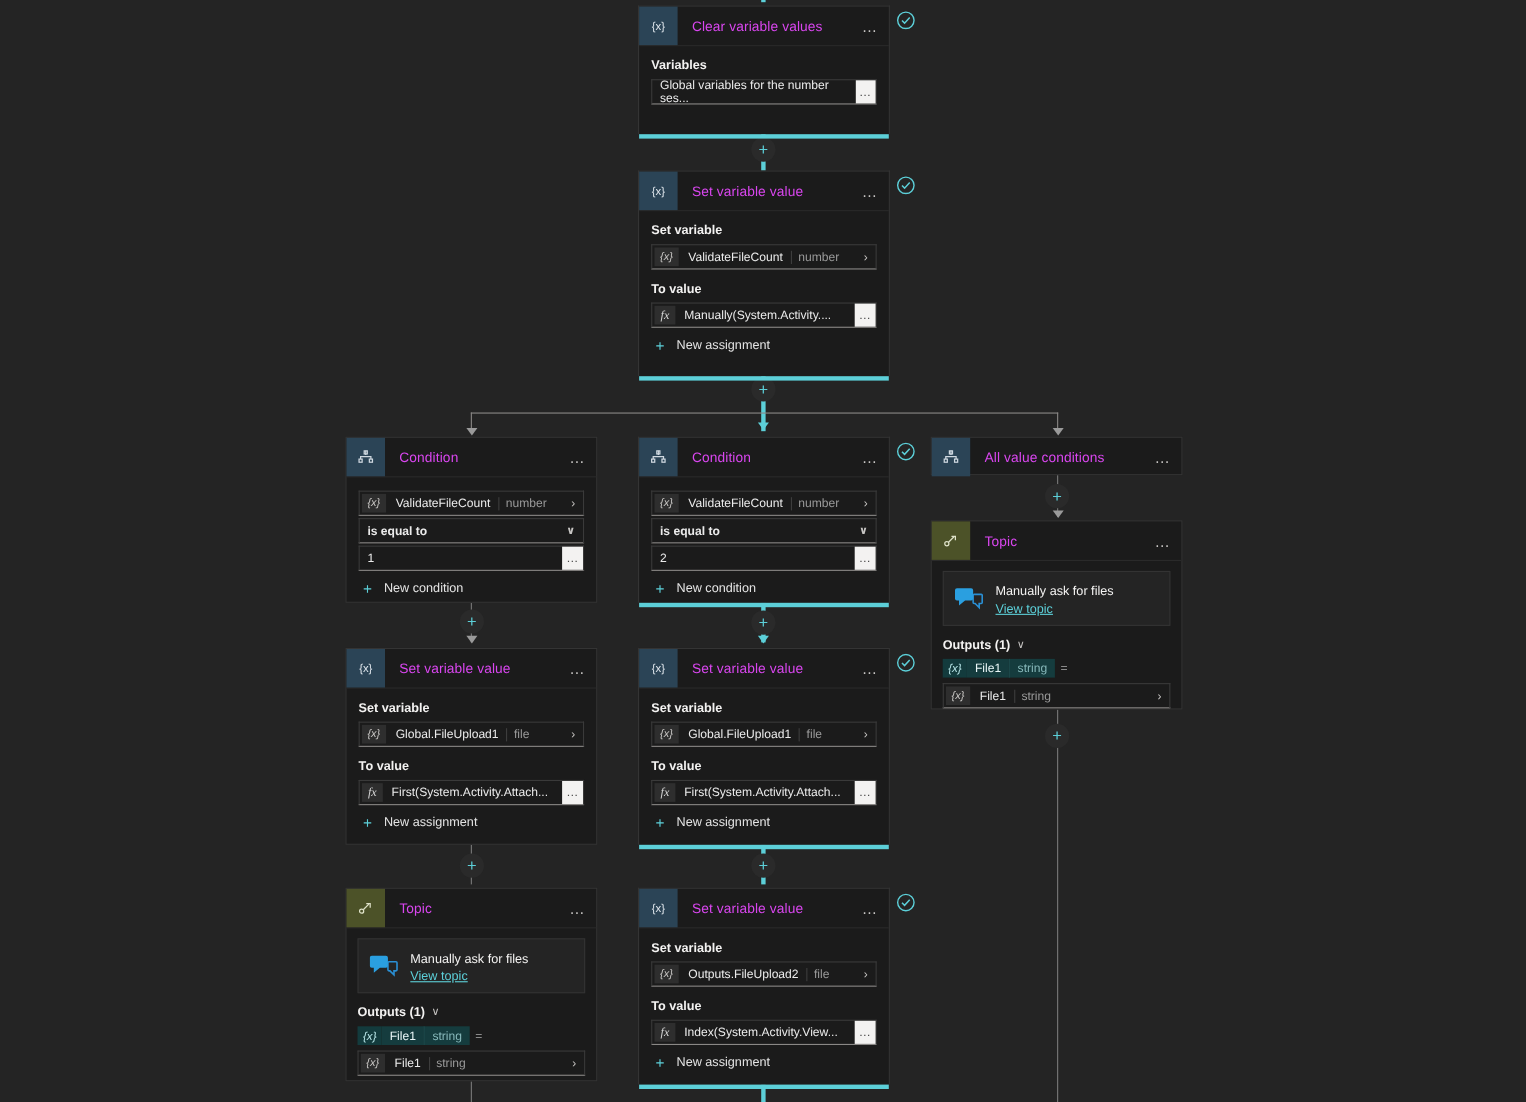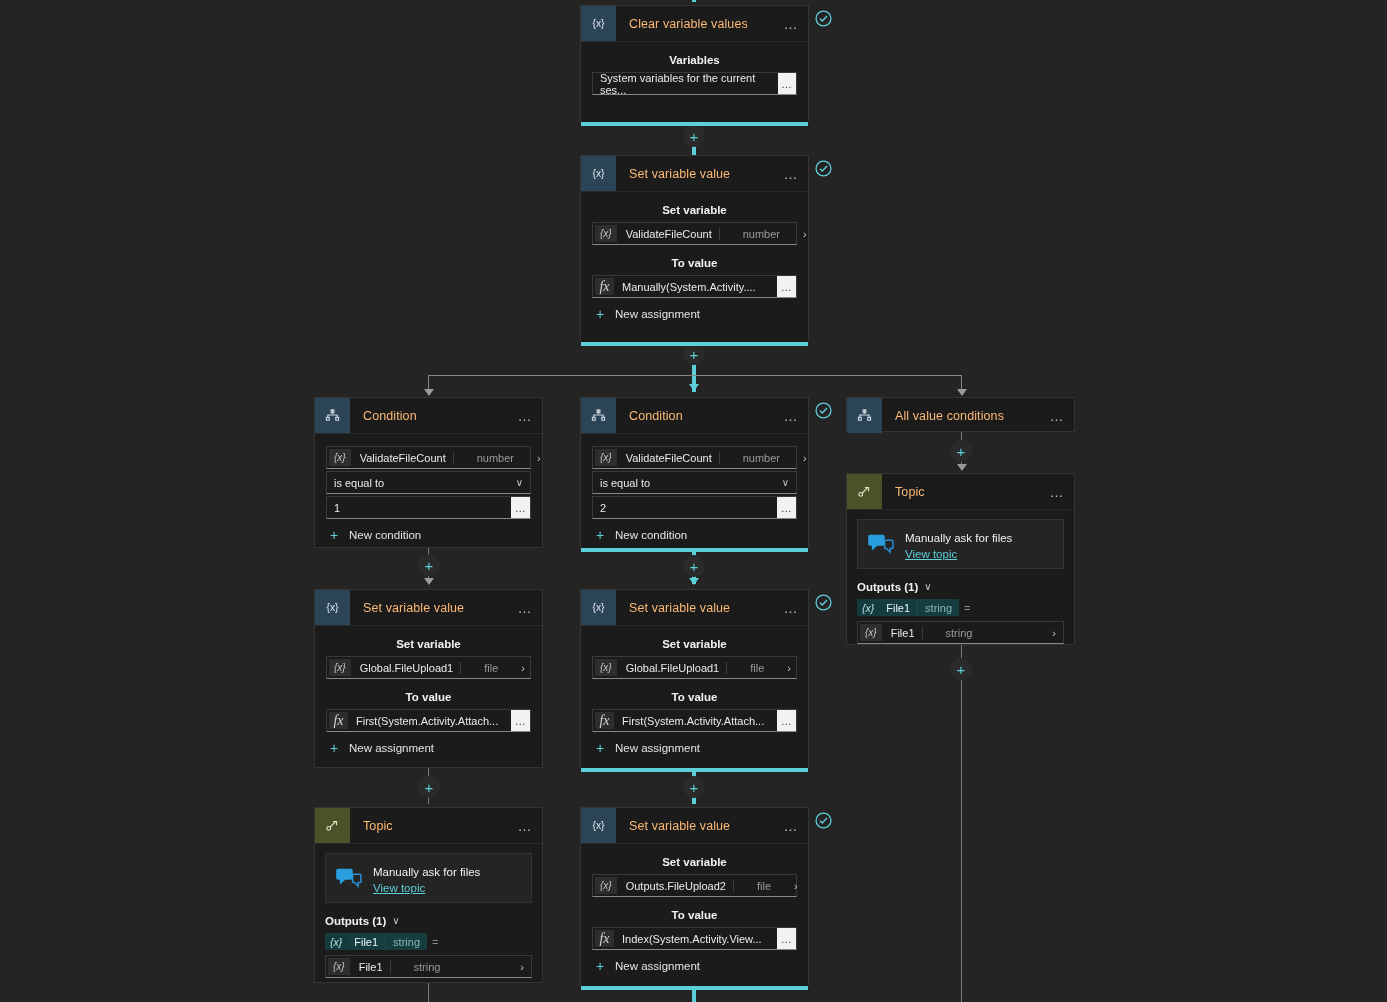--- a/index.html
+++ b/index.html
@@ -29,54 +29,54 @@
     display:flex;align-items:center;height:35px;position:relative;
     border-bottom:1px solid #2a2a2a;
   }
   .nicon{
     width:35px;height:35px;flex:0 0 35px;
     display:flex;align-items:center;justify-content:center;
   }
   .nicon.blue{background:#2b4456;}
   .nicon.olive{background:#4c5228;}
   .ntitle{
-    font-size:12.5px;color:#fdba74;margin-left:13px;letter-spacing:.1px;
+    font-size:12.5px;color:#d946ef;margin-left:13px;letter-spacing:.1px;
     white-space:nowrap;overflow:hidden;text-overflow:ellipsis;flex:1;
   }
   .ndots{
     width:26px;text-align:center;color:#c8c6c4;font-size:14px;
     letter-spacing:1px;margin-right:4px;user-select:none;
   }
   .nbody{padding:10px 11px 11px 11px;}
-  .flabel{font-size:11.5px;color:#f3f2f1;margin:2px 0 6px 0;font-weight:600;text-align:center;}
+  .flabel{font-size:11.5px;color:#f3f2f1;margin:2px 0 6px 0;font-weight:600;}
 
   
   .pill{
     display:flex;align-items:center;height:21px;
     background:#1b1b1b;border-bottom:1px solid #8a8886;
     border-top:1px solid #3a3a3a;border-left:1px solid #3a3a3a;border-right:1px solid #3a3a3a;
     box-sizing:border-box;height:23px;
   }
   .pill .tok{
     display:flex;align-items:center;background:#2e2e2e;height:17px;margin:2px;padding:0 5px;
     font-size:10.5px;color:#d6d6d6;
   }
   .pill .tok .brace{font-size:10px;color:#c8c6c4;font-style:italic;}
   .pill .vname{font-size:11px;color:#ebebeb;padding:0 7px;}
-  .pill .vtype{font-size:11px;color:#9a9a9a;border-left:1px solid #3d3d3d;padding:0 23px;}
+  .pill .vtype{font-size:11px;color:#9a9a9a;border-left:1px solid #3d3d3d;padding:0 6px;}
   .pill .chev{margin-left:auto;color:#c8c6c4;font-size:11px;padding-right:7px;}
 
   
   .fx{
     display:flex;align-items:center;height:23px;box-sizing:border-box;
     border:1px solid #3a3a3a;border-bottom:1px solid #8a8886;background:#1b1b1b;
   }
   .fx .fxic{
     width:19px;height:17px;margin:2px;background:#2e2e2e;display:flex;align-items:center;
-    justify-content:center;font-style:italic;font-size:14px;color:#d6d6d6;
+    justify-content:center;font-style:italic;font-size:11px;color:#d6d6d6;
     font-family:"Liberation Serif",serif;
   }
   .fx .fxtxt{font-size:11px;color:#ebebeb;padding-left:6px;white-space:nowrap;overflow:hidden;}
   .fx .fxbtn{
     margin-left:auto;width:19px;height:21px;background:#f3f2f1;color:#444;
     display:flex;align-items:center;justify-content:center;font-size:11px;letter-spacing:.5px;
   }
 
   
   .tfield{
@@ -85,21 +85,21 @@
   }
   .tfield .tv{font-size:11px;color:#ebebeb;padding-left:7px;}
   .tfield .tbtn{
     margin-left:auto;width:19px;height:21px;background:#f3f2f1;color:#444;
     display:flex;align-items:center;justify-content:center;font-size:11px;letter-spacing:.5px;
   }
 
   
   .ddown{
     display:flex;align-items:center;height:23px;box-sizing:border-box;
-    border:1px solid #3a3a3a;border-bottom:1px solid #8a8886;background:#1b1b1b;
+    border:1px solid #3a3a3a;border-bottom:1px solid #8a8886;background:#1b1b1b;font-weight:bold;
   }
   .ddown .dv{font-size:11px;color:#ebebeb;padding-left:7px;}
   .ddown .dchev{margin-left:auto;padding-right:7px;color:#c8c6c4;font-size:10px;}
 
   .addrow{display:flex;align-items:center;margin-top:9px;}
   .addrow .plus{color:#5ccfd8;font-size:14px;width:16px;text-align:center;line-height:1;}
   .addrow .atxt{font-size:11.5px;color:#e4e4e4;margin-left:7px;}
 
   
   .tcard{
@@ -208,21 +208,21 @@
         <svg width="15" height="15" viewBox="0 0 16 16">
             <text x="8" y="12" font-size="11" fill="#dfe6ec" text-anchor="middle" font-family="Liberation Sans, sans-serif">{x}</text>
           </svg>
       </div>
       <div class="ntitle">Clear variable values</div>
       <div class="ndots">…</div>
     </div>
     <div class="nbody">
       <div class="flabel">Variables</div>
       <div class="tfield">
-        <span class="tv">System variables for the current ses...</span>
+        <span class="tv">Global variables for the number ses...</span>
         <span class="tbtn">…</span>
       </div>
     </div>
     <div class="selbar"></div>
   </div>
   <svg class="chk" style="left:815px;top:10px;" viewBox="0 0 16 16">
     <circle cx="8" cy="8" r="7" fill="none" stroke="#5ccfd8" stroke-width="1.2"></circle>
     <path d="M4.7 8.2 L6.9 10.4 L11.3 5.6" fill="none" stroke="#5ccfd8" stroke-width="1.3"></path>
   </svg>
 

